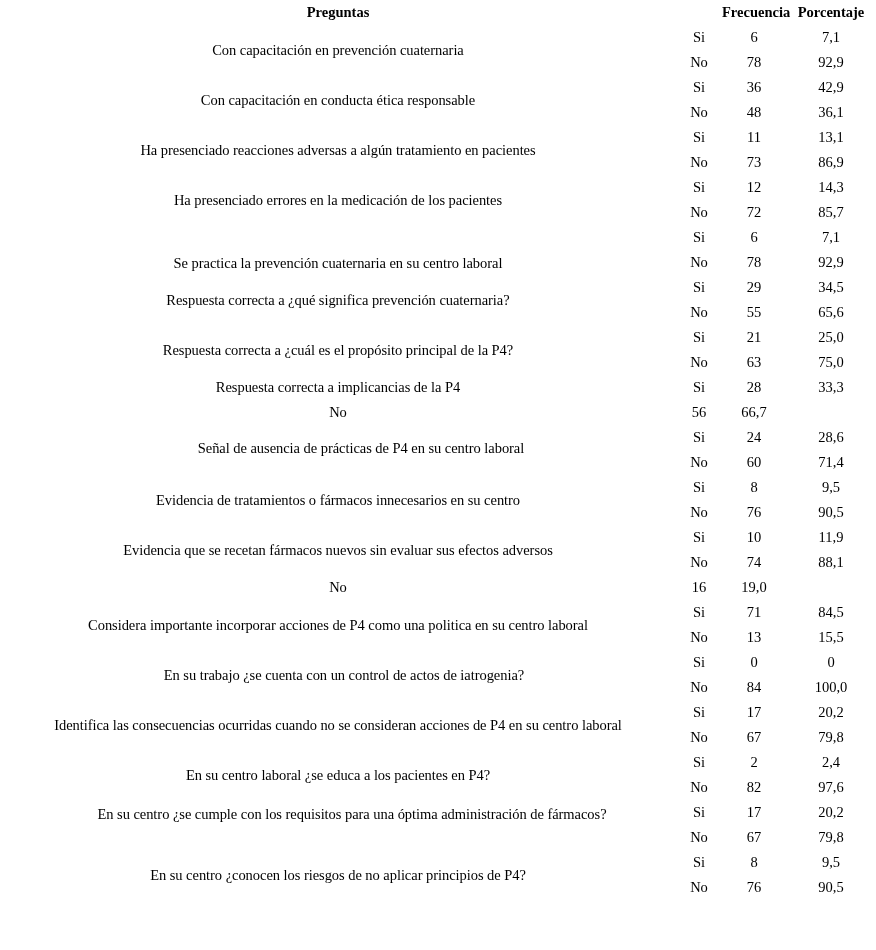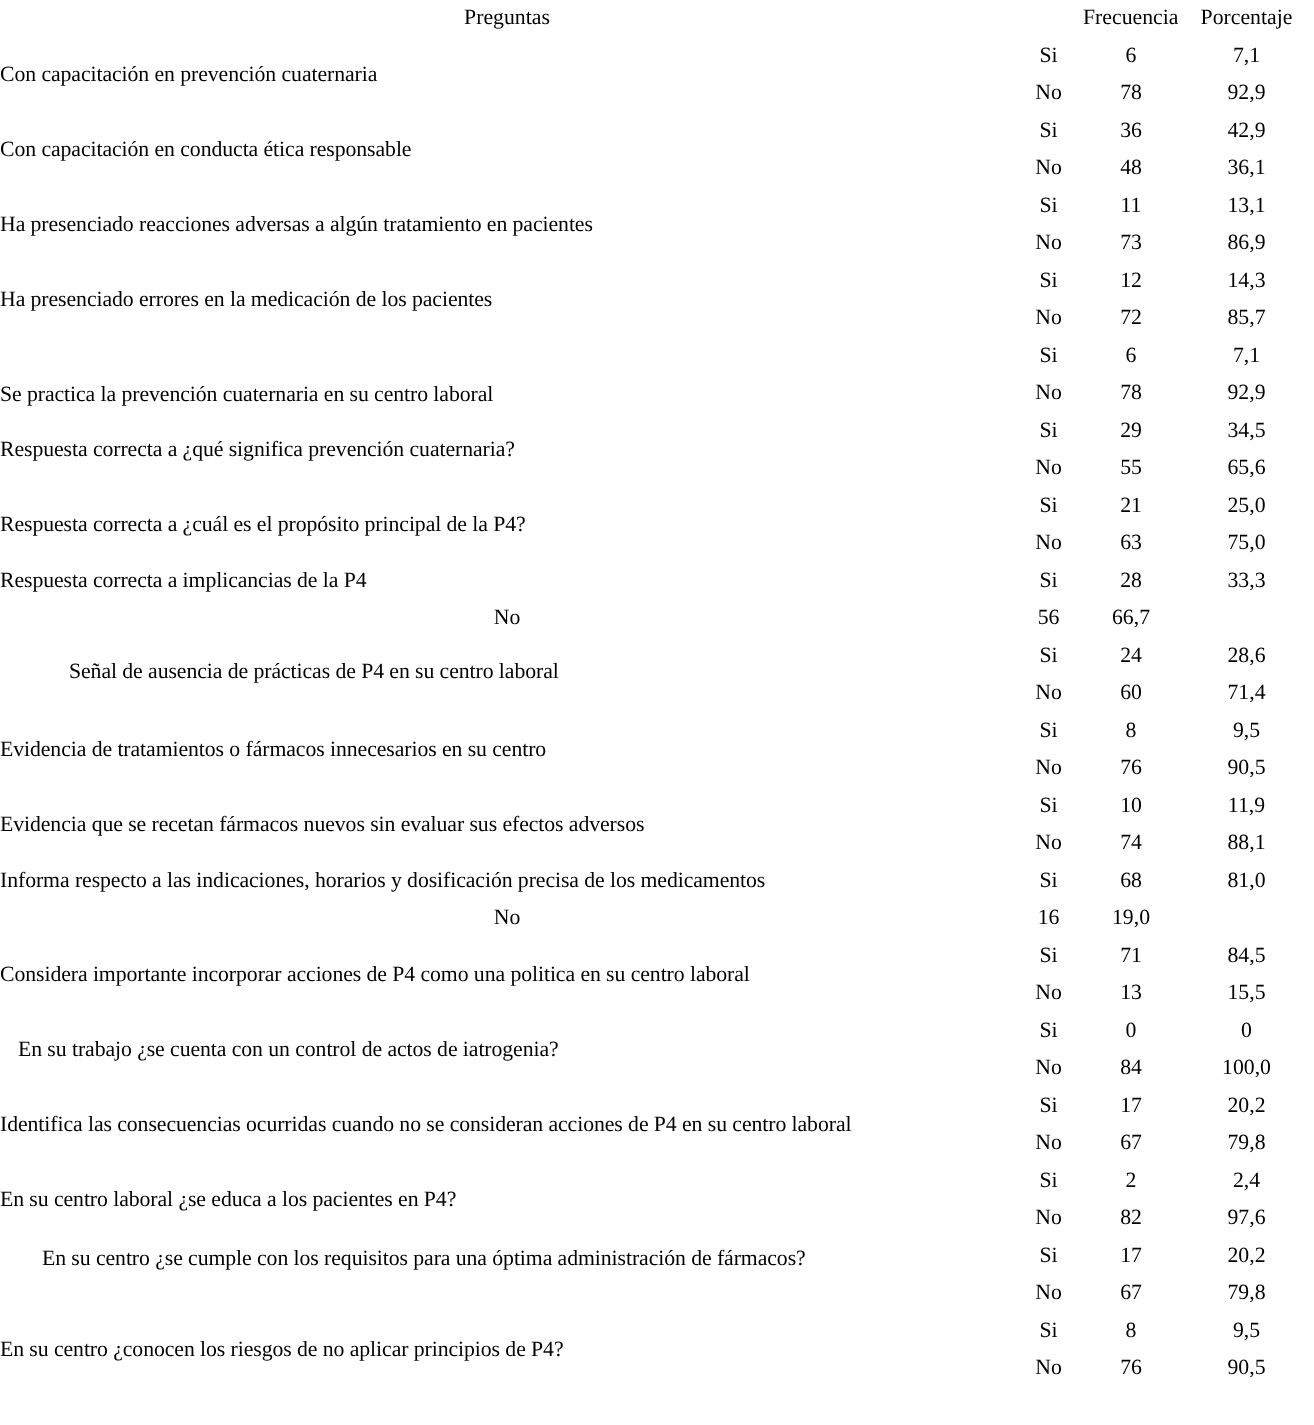--- a/index.html
+++ b/index.html
@@ -38,33 +38,33 @@
   table.freq-table td {
     padding: 0;
     border: 0;
     vertical-align: middle;
     line-height: 25px;
     height: 25px;
     white-space: nowrap;
   }
 
   th.hdr {
-    font-weight: normal;
+    font-weight: bold;
     font-size: 14.5px;
     height: 27px;
     line-height: 27px;
     text-align: center;
     margin-left: 32px;
   }
   th.hdr-preg { text-align: center; }
   th.hdr-frec { text-align: left; }
   th.hdr-porc { text-align: center; }
 
   td.preg {
-    text-align: left;
+    text-align: center;
     font-size: 14.5px;
     letter-spacing: -0.05px;
   }
   td.resp { text-align: center; }
   td.frec { text-align: center; }
   td.porc { text-align: center; }
 
   
   td.preg-shift { text-align: center; }
 </style>
@@ -214,26 +214,20 @@
           <td class="frec">10</td>
           <td class="porc">11,9</td>
         </tr>
         <tr>
           <td class="preg"></td>
           <td class="resp">No</td>
           <td class="frec">74</td>
           <td class="porc">88,1</td>
         </tr>
         <tr>
-          <td class="preg">Informa respecto a las indicaciones, horarios y dosificación precisa de los medicamentos</td>
-          <td class="resp">Si</td>
-          <td class="frec">68</td>
-          <td class="porc">81,0</td>
-        </tr>
-        <tr>
           <td class="preg preg-shift">No</td>
           <td class="resp">16</td>
           <td class="frec">19,0</td>
           <td class="porc"></td>
         </tr>
         <tr>
           <td class="preg" style="position: relative; top: 12.5px;">Considera importante incorporar acciones de P4 como una politica en su centro laboral</td>
           <td class="resp">Si</td>
           <td class="frec">71</td>
           <td class="porc">84,5</td>

